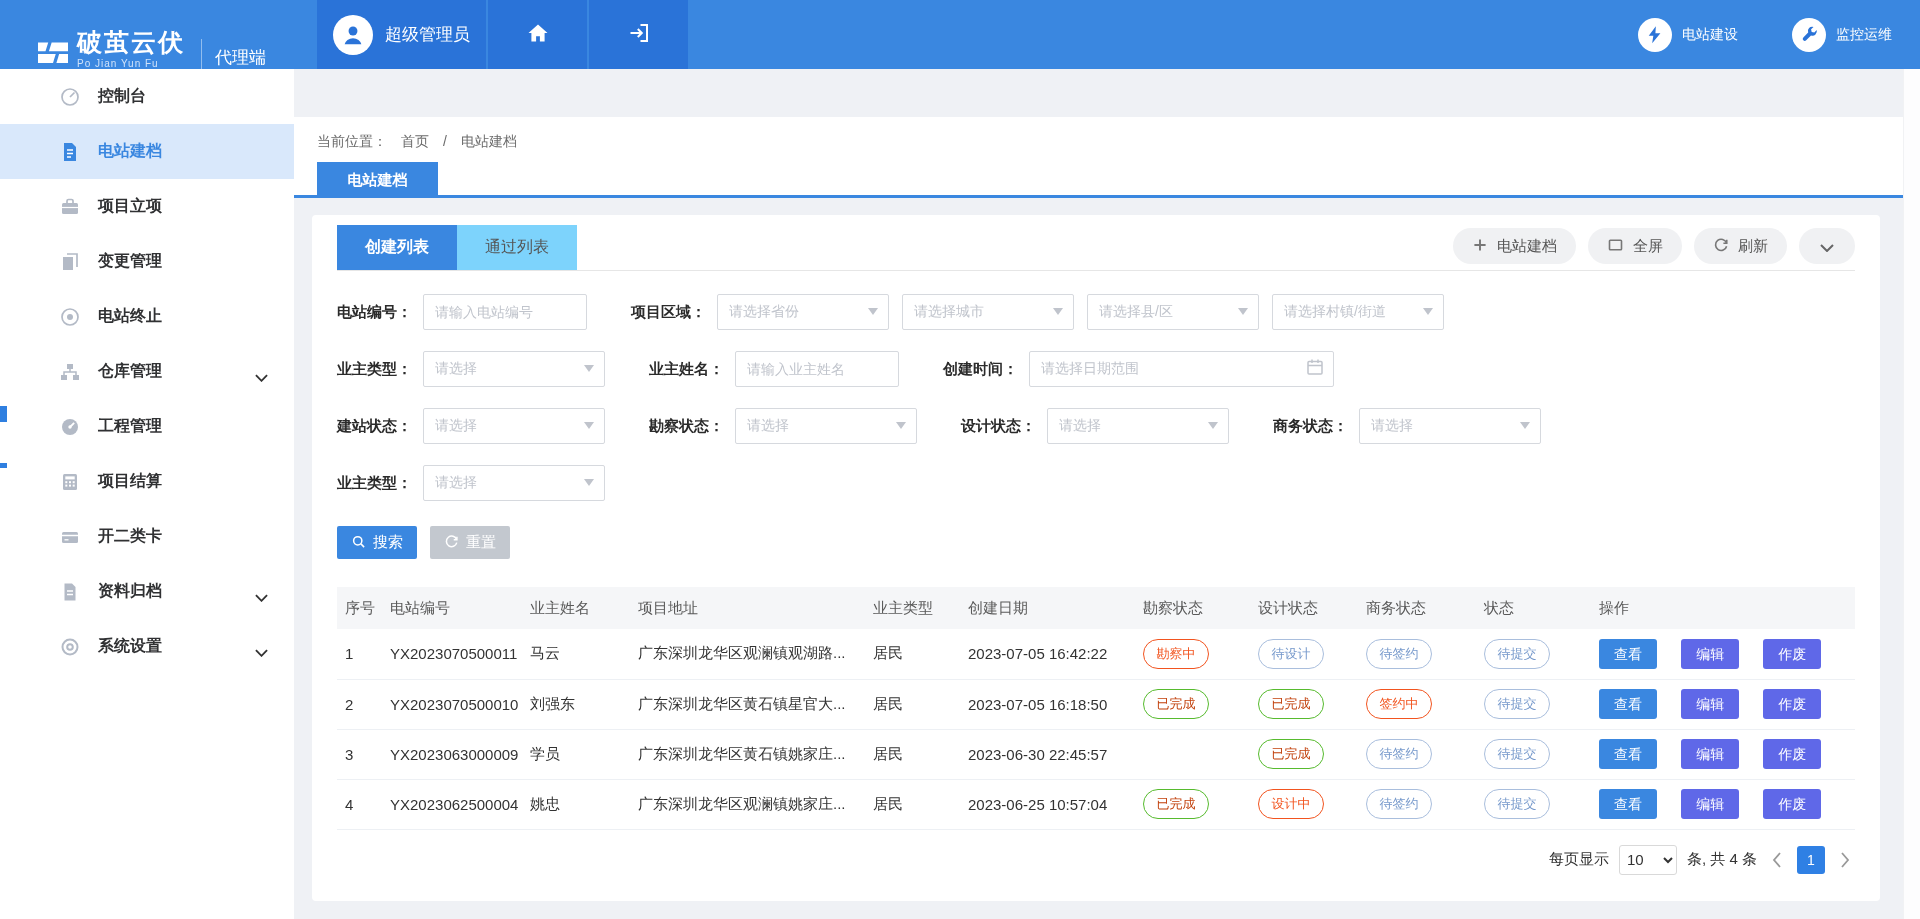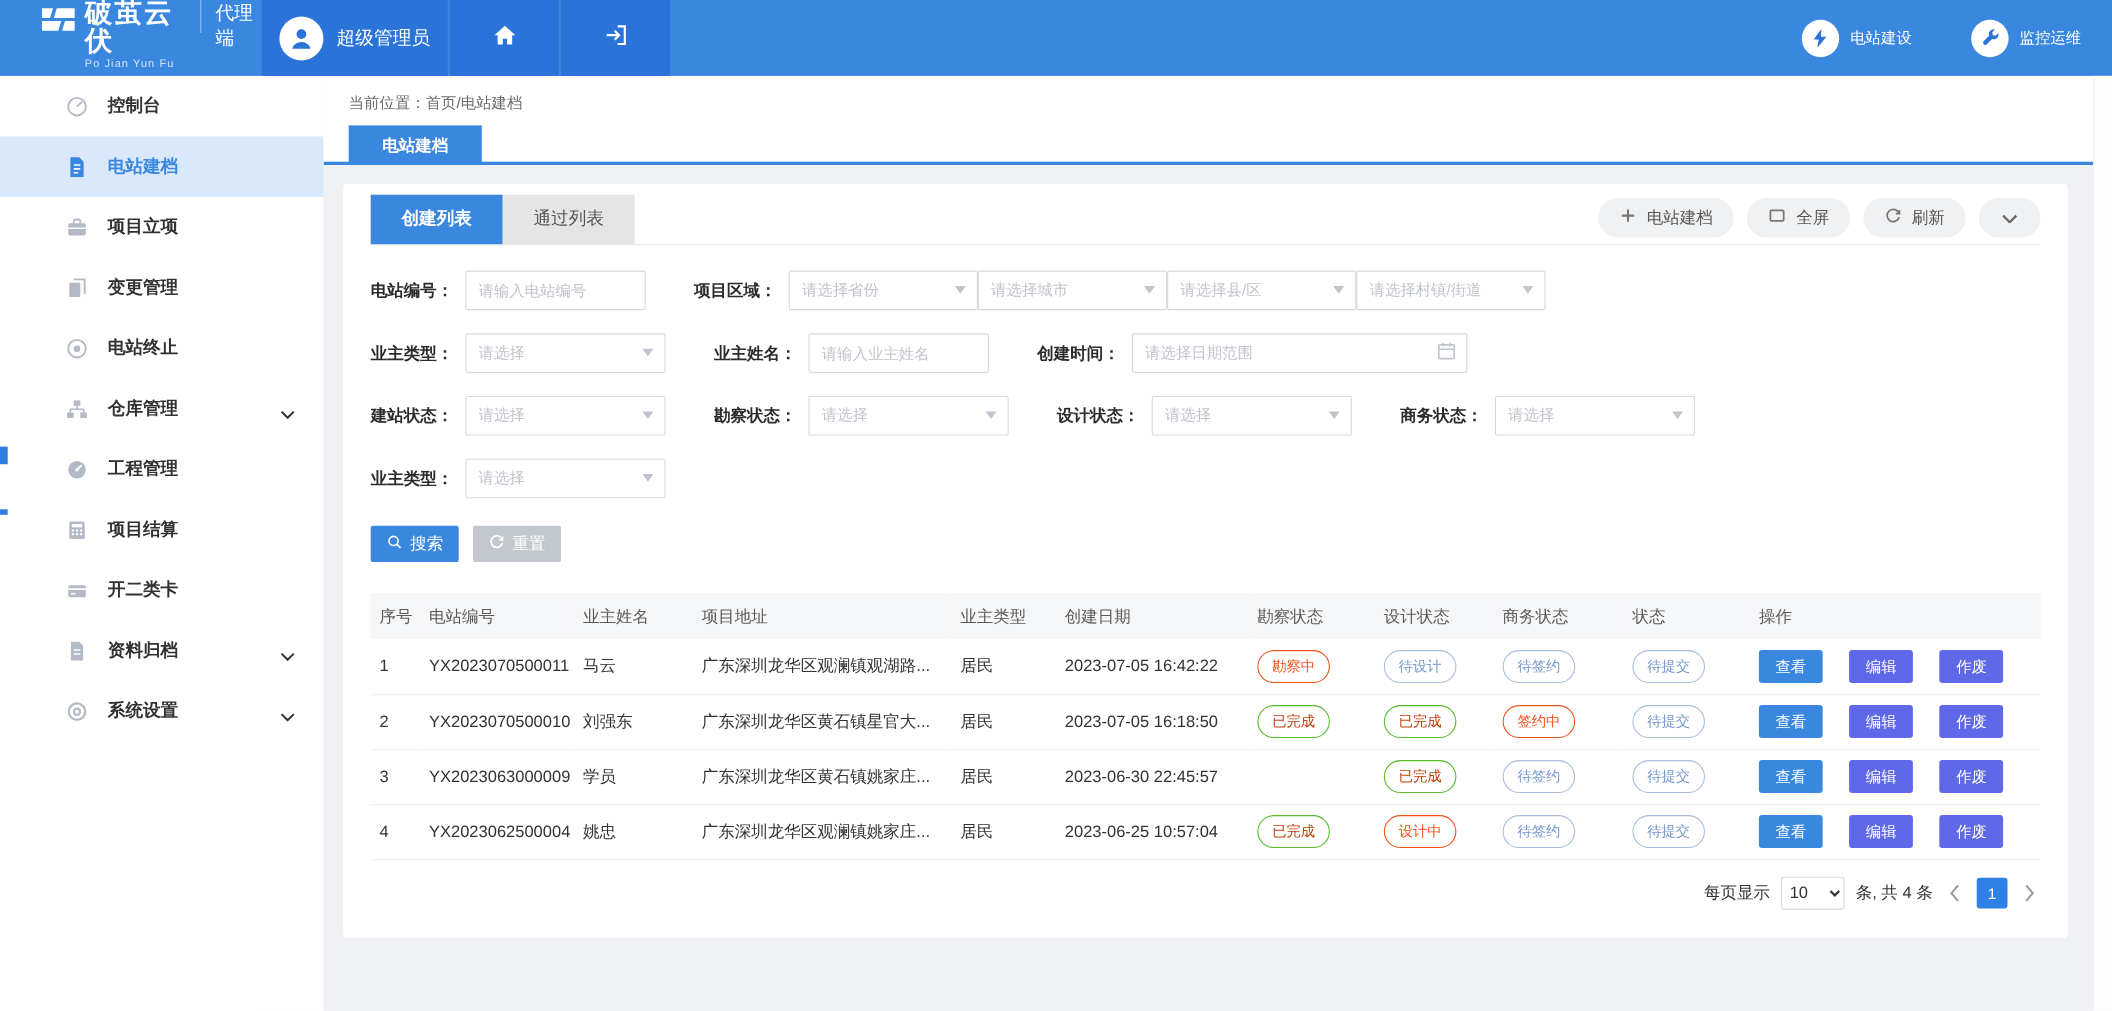--- a/index.html
+++ b/index.html
@@ -5,21 +5,21 @@
   * { box-sizing: border-box; }
   html,body { margin:0; padding:0; }
   body {
     width:1920px; height:919px; overflow:hidden;
     font-family:"Liberation Sans","DejaVu Sans",sans-serif;
     background:#eff1f5; position:relative;
   }
 
   
   .header { position:absolute; top:0; left:0; width:1920px; height:69px; background:#3a87e0; display:flex; align-items:stretch; z-index:30; }
-  .logo-area { width:238px; display:flex; align-items:flex-start; padding-left:38px; cursor:pointer; }
+  .logo-area { width:317px; display:flex; align-items:flex-end; padding-left:38px; cursor:pointer; }
   .logo-mark { width:30px; height:34px; margin-right:9px; display:flex; align-items:center; }
   .logo-text { line-height:1; }
   .logo-title { color:#fff; font-size:25px; font-weight:bold; letter-spacing:2px; }
   .logo-sub { color:#cfe2fa; font-size:10px; margin-top:4px; letter-spacing:1px; }
   .logo-divider { width:1px; height:30px; background:rgba(255,255,255,.45); margin:0 13px 0 16px; }
   .portal { color:#fff; font-size:17px; }
   .seg { background:#2a73d8; display:flex; align-items:center; justify-content:center; cursor:pointer; }
   .seg-user { width:169px; gap:12px; }
   .seg + .seg { margin-left:2px; }
   .seg-home, .seg-logout { width:99px; }
@@ -38,46 +38,46 @@
   .side-item.active { background:#d9e8fb; }
   .side-item.active .side-label { color:#3a87e0; }
   .side-chev { position:absolute; right:26px; top:24px; }
   .scroll-mark { position:absolute; left:0; width:7px; background:#2f7fe0; z-index:25; }
   .scroll-mark.m1 { top:406px; height:16px; }
   .scroll-mark.m2 { top:463px; height:5px; }
 
   
   .main { position:absolute; top:69px; left:294px; width:1626px; height:850px; }
   .topbar { background:#fff; height:81px; border-bottom:3px solid #3a87e0; position:relative; }
-  .breadcrumb { padding:16px 0 0 23px; font-size:14px; color:#6b6b6b; display:flex; gap:0; }
+  .breadcrumb { padding:16px 0 0 23px; font-size:14px; color:#6b6b6b; display:flex; gap:14px;margin-top:48px; }
   .breadcrumb .link { cursor:pointer; }
   .page-tab { position:absolute; left:23px; bottom:-3px; min-width:121px; height:36px; background:#3a87e0; color:#fff; font-size:15px; font-weight:bold; display:flex; align-items:center; justify-content:center; padding:0 26px; cursor:pointer; }
 
   .card { margin:17px 40px 0 18px; width:1568px; background:#fff; border-radius:4px; padding:10px 25px 26px 25px; min-height:662px; }
 
   
   .tabstrip { position:relative; border-bottom:1px solid #e6e6e6; height:46px; display:flex; align-items:flex-end; }
   .ltab { height:45px; min-width:120px; padding:0 24px; display:flex; align-items:center; justify-content:center; font-size:16px; cursor:pointer; }
   .ltab.active { background:#3a87e0; color:#fff; font-weight:bold; }
-  .ltab.inactive { background:#e5e5e5; color:#555; }
+  .ltab.inactive { background:#7dd3fc; color:#555; }
   .strip-actions { position:absolute; right:0; top:3px; display:flex; gap:12px; }
   .pill-btn { height:36px; border-radius:18px; background:#f0f1f3; color:#555; display:flex; align-items:center; padding:0 19px; font-size:15px; gap:9px; cursor:pointer; }
   .pill-btn.chev-only { padding:0 21px; }
 
   
   .filters { padding-top:23px; }
   .frow { display:flex; align-items:center; margin-bottom:21px; }
   .fgroup { display:flex; align-items:center; margin-right:44px; }
   .fgroup.tight { margin-right:0; }
   .flabel { font-size:15px; font-weight:bold; color:#2b2b2b; margin-right:11px; white-space:nowrap; }
   .fcontrol { height:36px; border:1px solid #d6d9de; border-radius:2px; background:#fff; font-size:14px; }
   input.fcontrol { width:164px; padding:0 11px; color:#701a75; outline:none; }
   input.fcontrol::placeholder { color:#c0c4cc; }
   .fselect { width:182px; display:flex; align-items:center; padding:0 11px; position:relative; color:#c0c4cc; cursor:pointer; }
-  .fselect.region { width:172px; }
+  .fselect.region { width:172px; margin-right:13px; }
   .fselect .ph { overflow:hidden; white-space:nowrap; }
   .caret { position:absolute; right:10px; top:13px; width:0; height:0; border-left:5px solid transparent; border-right:5px solid transparent; border-top:7px solid #c0c4cc; }
   .fdate { width:305px; display:flex; align-items:center; padding:0 11px; position:relative; color:#c0c4cc; cursor:pointer; }
   .fdate .cal { position:absolute; right:9px; top:6px; }
 
   .btnrow { display:flex; gap:13px; margin-top:25px; }
   .btn { height:33px; width:80px; border-radius:2px; color:#fff; font-size:15px; display:flex; align-items:center; justify-content:center; gap:7px; cursor:pointer; border:none; }
   .btn-search { background:#3a87e0; }
   .btn-reset { background:#c3c8cf; }
 

